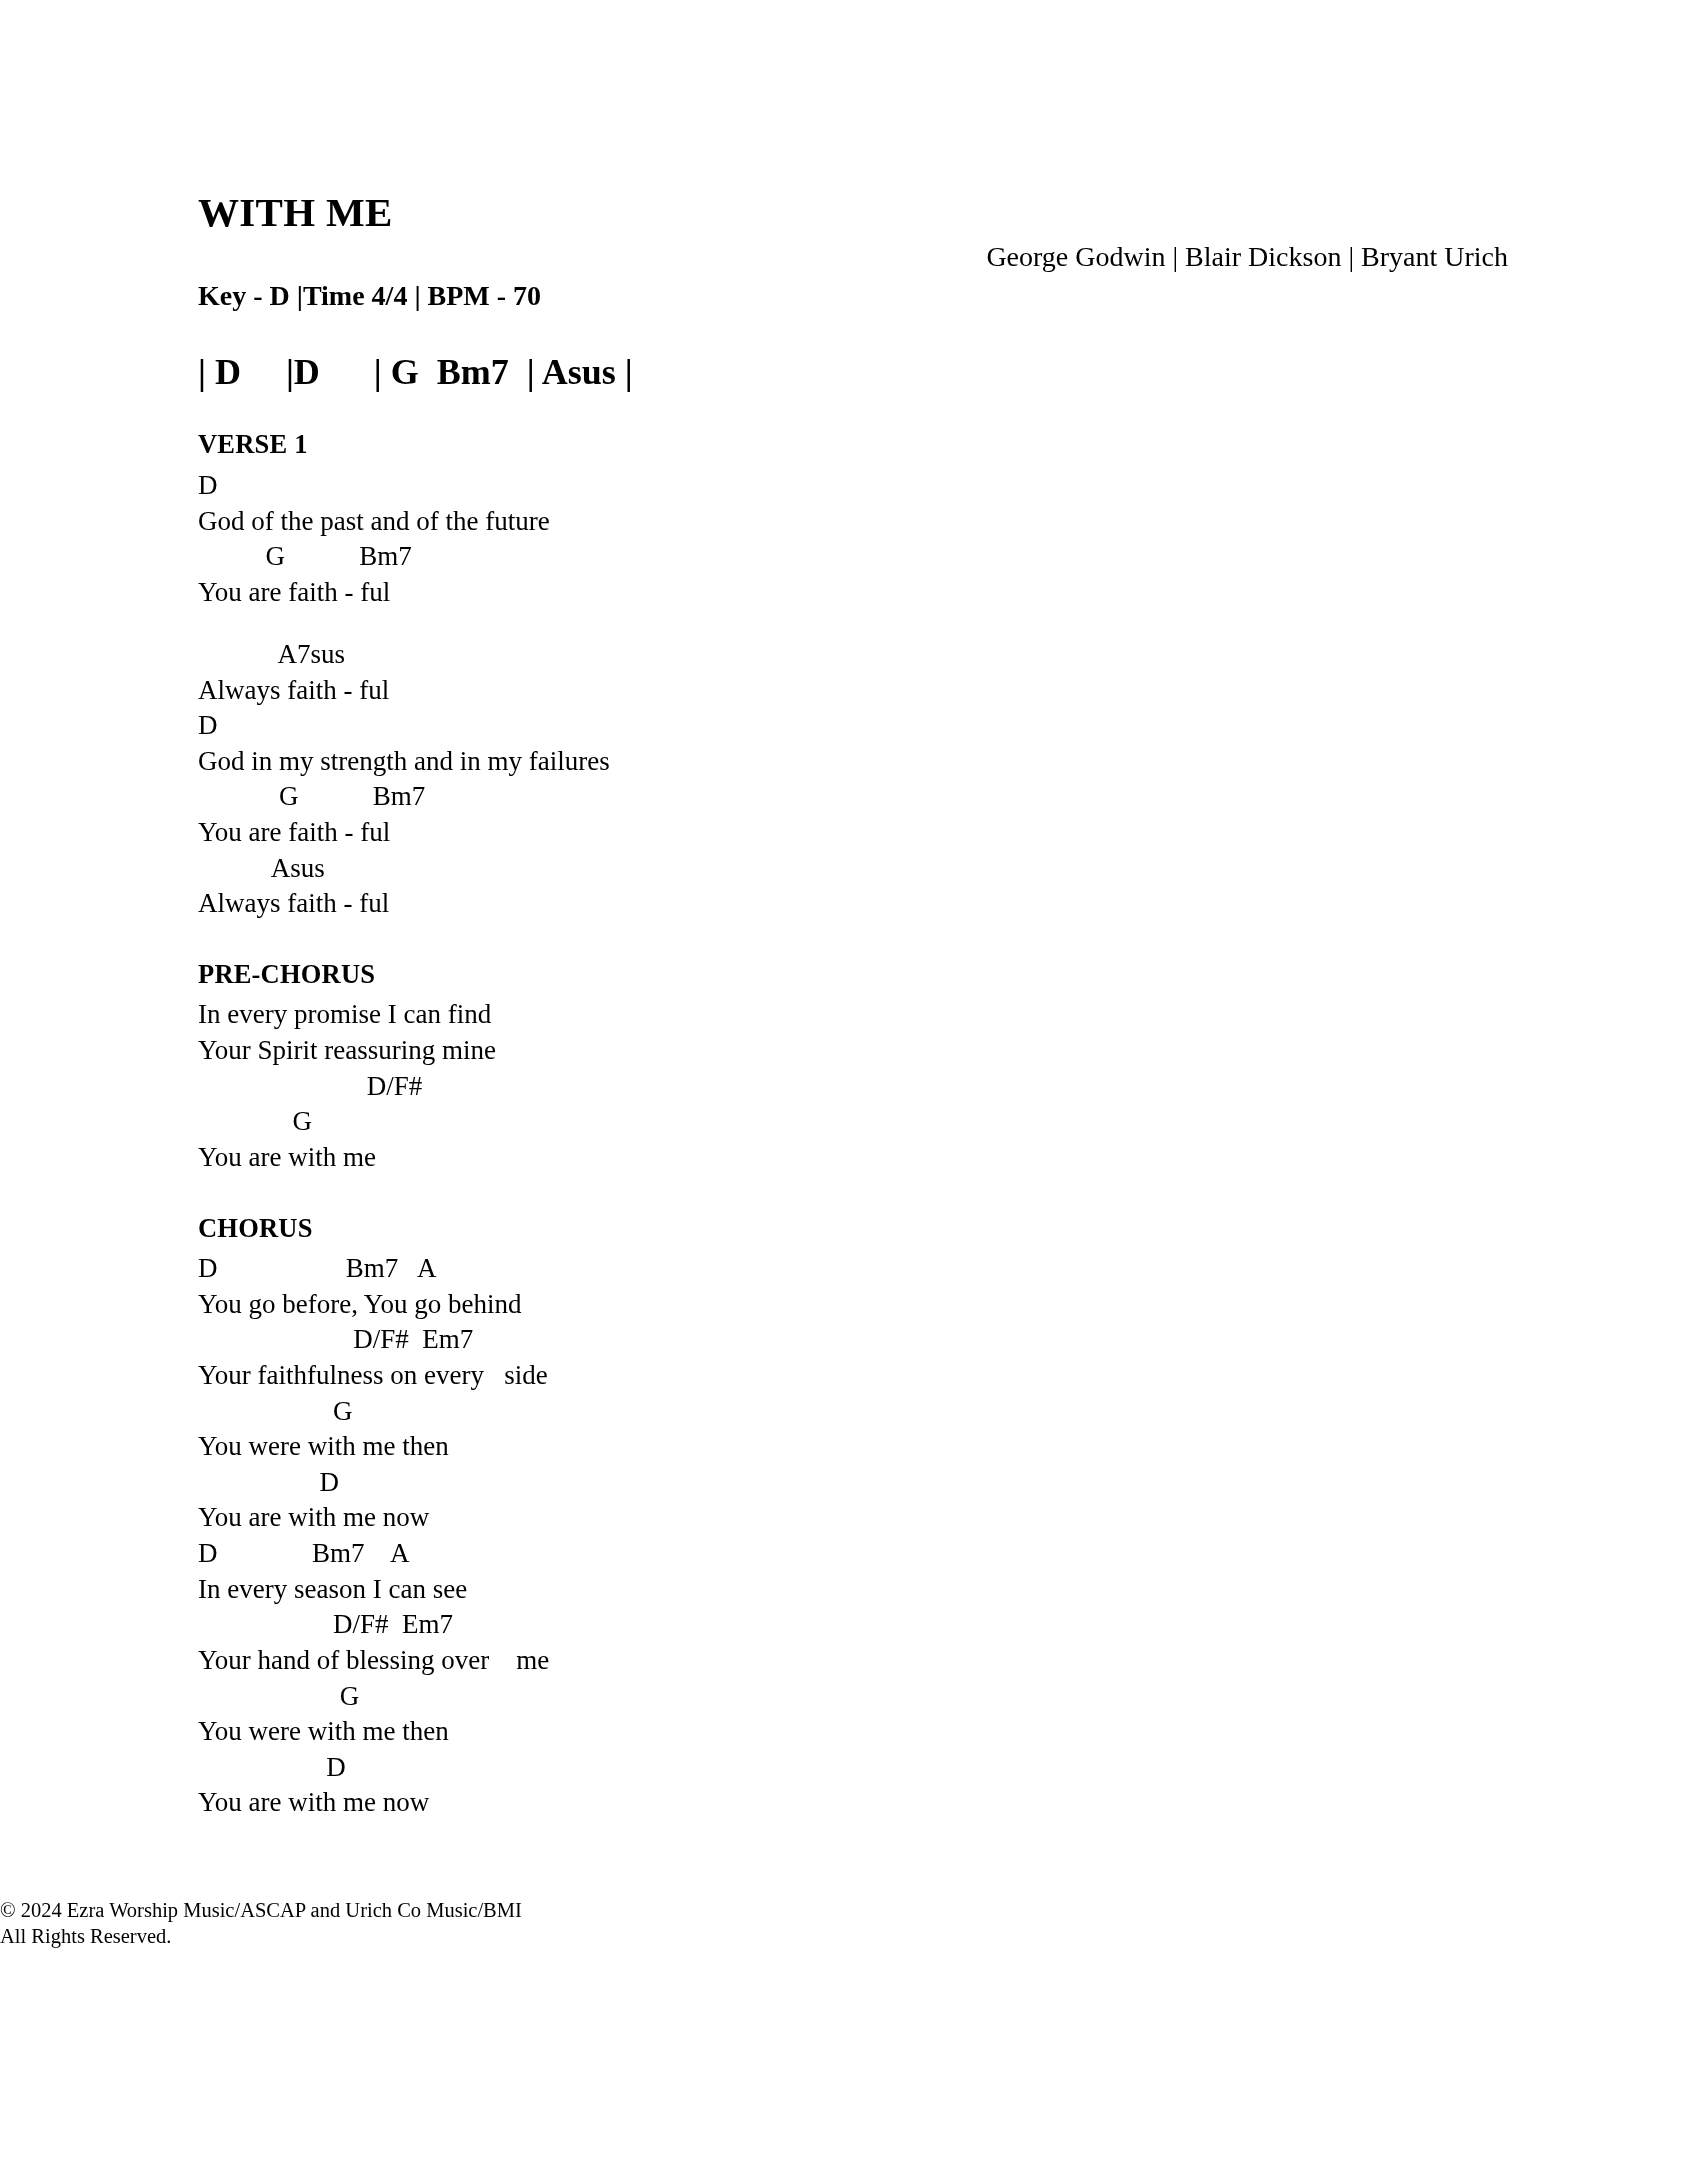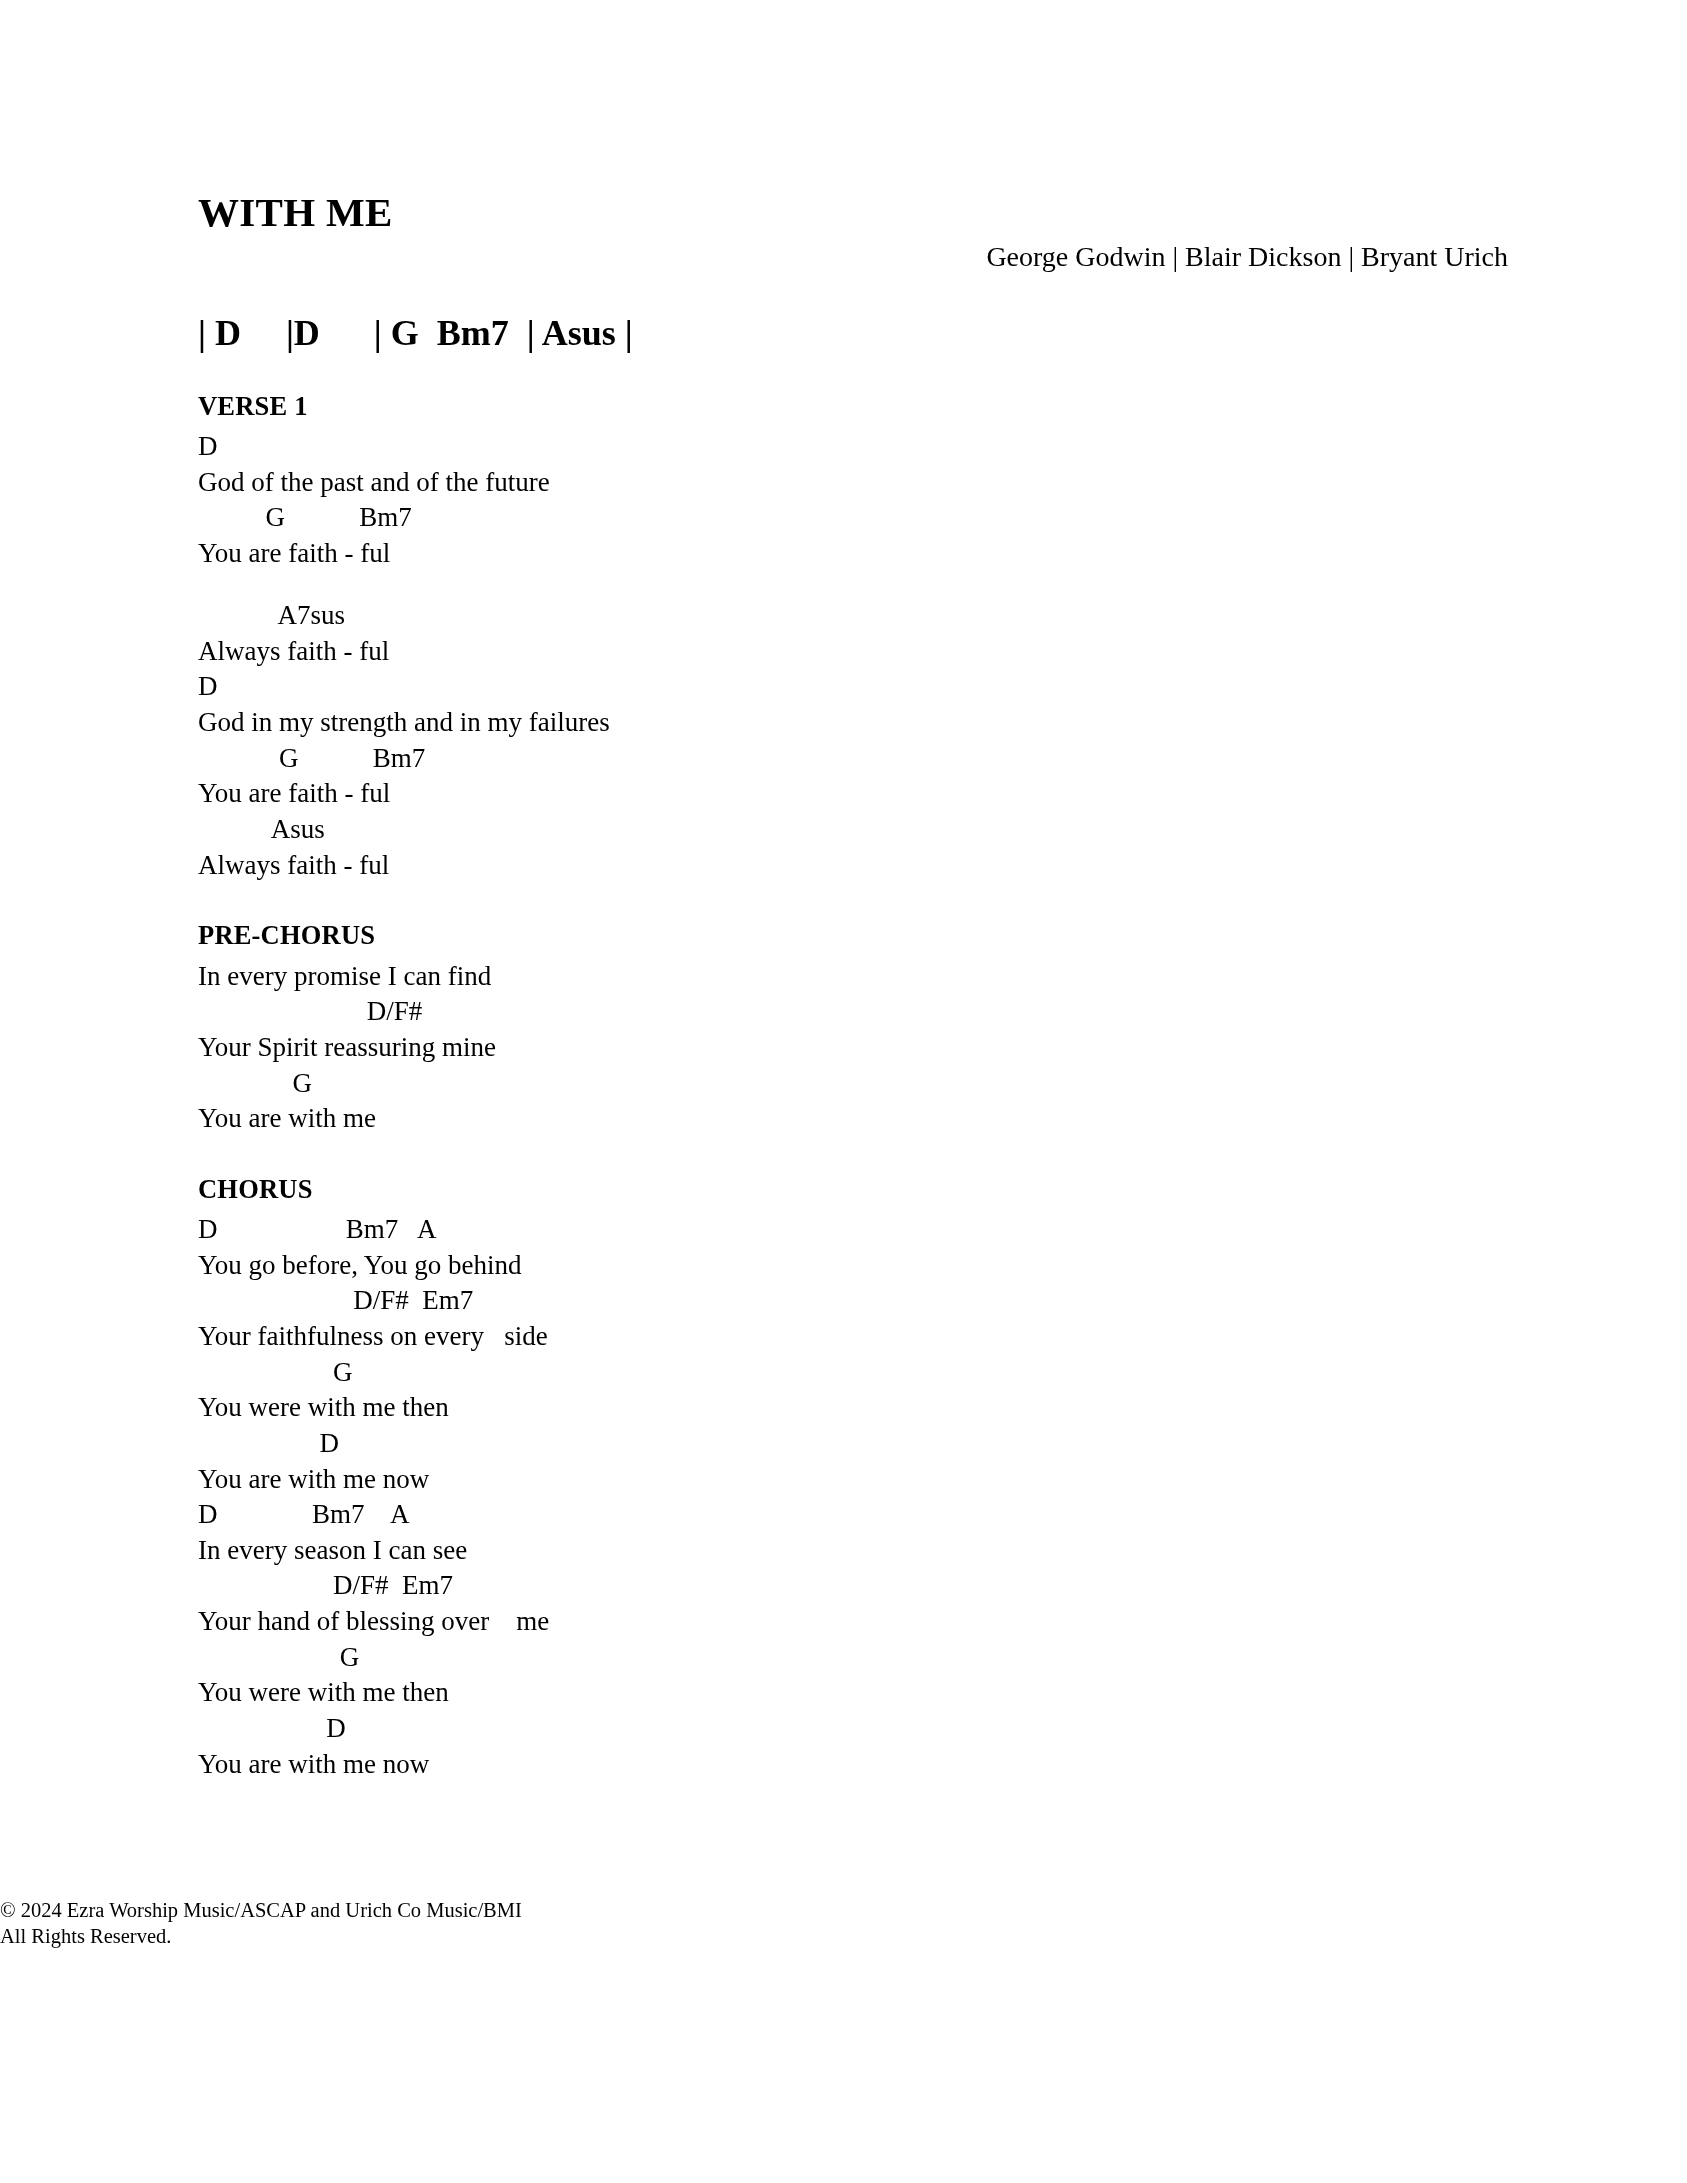--- a/index.html
+++ b/index.html
@@ -121,31 +121,32 @@
 <body>
 
 <div class="page">
 
   <div class="sheet">
 
     <h1 class="song-title">WITH ME</h1>
 
     <div class="songwriters">George Godwin | Blair Dickson | Bryant Urich</div>
 
+    <div class="songkey">Key - D |Time 4/4 | BPM - 70</div>
 
     <div class="intro-line">| D     |D      | G  Bm7  | Asus |</div>
 
     <div id="sections-root">
         <div class="section">
           <div class="section-heading">VERSE 1</div>
           <div class="section-body"><div class="line chord">D</div><div class="line lyric">God of the past and of the future</div><div class="line chord">          G           Bm7</div><div class="line lyric">You are faith - ful</div><div class="spacer"></div><div class="line chord">            A7sus</div><div class="line lyric">Always faith - ful</div><div class="line chord">D</div><div class="line lyric">God in my strength and in my failures</div><div class="line chord">            G           Bm7</div><div class="line lyric">You are faith - ful</div><div class="line chord">           Asus</div><div class="line lyric">Always faith - ful</div></div>
         </div>
         <div class="section">
           <div class="section-heading">PRE-CHORUS</div>
-          <div class="section-body"><div class="line lyric">In every promise I can find</div><div class="line chord">                         D/F#</div><div class="line lyric">Your Spirit reassuring mine</div><div class="line chord">              G</div><div class="line lyric">You are with me</div></div>
+          <div class="section-body"><div class="line lyric">In every promise I can find</div><div class="line lyric">Your Spirit reassuring mine</div><div class="line chord">                         D/F#</div><div class="line chord">              G</div><div class="line lyric">You are with me</div></div>
         </div>
         <div class="section">
           <div class="section-heading">CHORUS</div>
           <div class="section-body"><div class="line chord">D                   Bm7   A</div><div class="line lyric">You go before, You go behind</div><div class="line chord">                       D/F#  Em7</div><div class="line lyric">Your faithfulness on every   side</div><div class="line chord">                    G</div><div class="line lyric">You were with me then</div><div class="line chord">                  D</div><div class="line lyric">You are with me now</div><div class="line chord">D              Bm7    A</div><div class="line lyric">In every season I can see</div><div class="line chord">                    D/F#  Em7</div><div class="line lyric">Your hand of blessing over    me</div><div class="line chord">                     G</div><div class="line lyric">You were with me then</div><div class="line chord">                   D</div><div class="line lyric">You are with me now</div></div>
         </div>
       </div>
 
   </div>
 
   <div class="footer">

